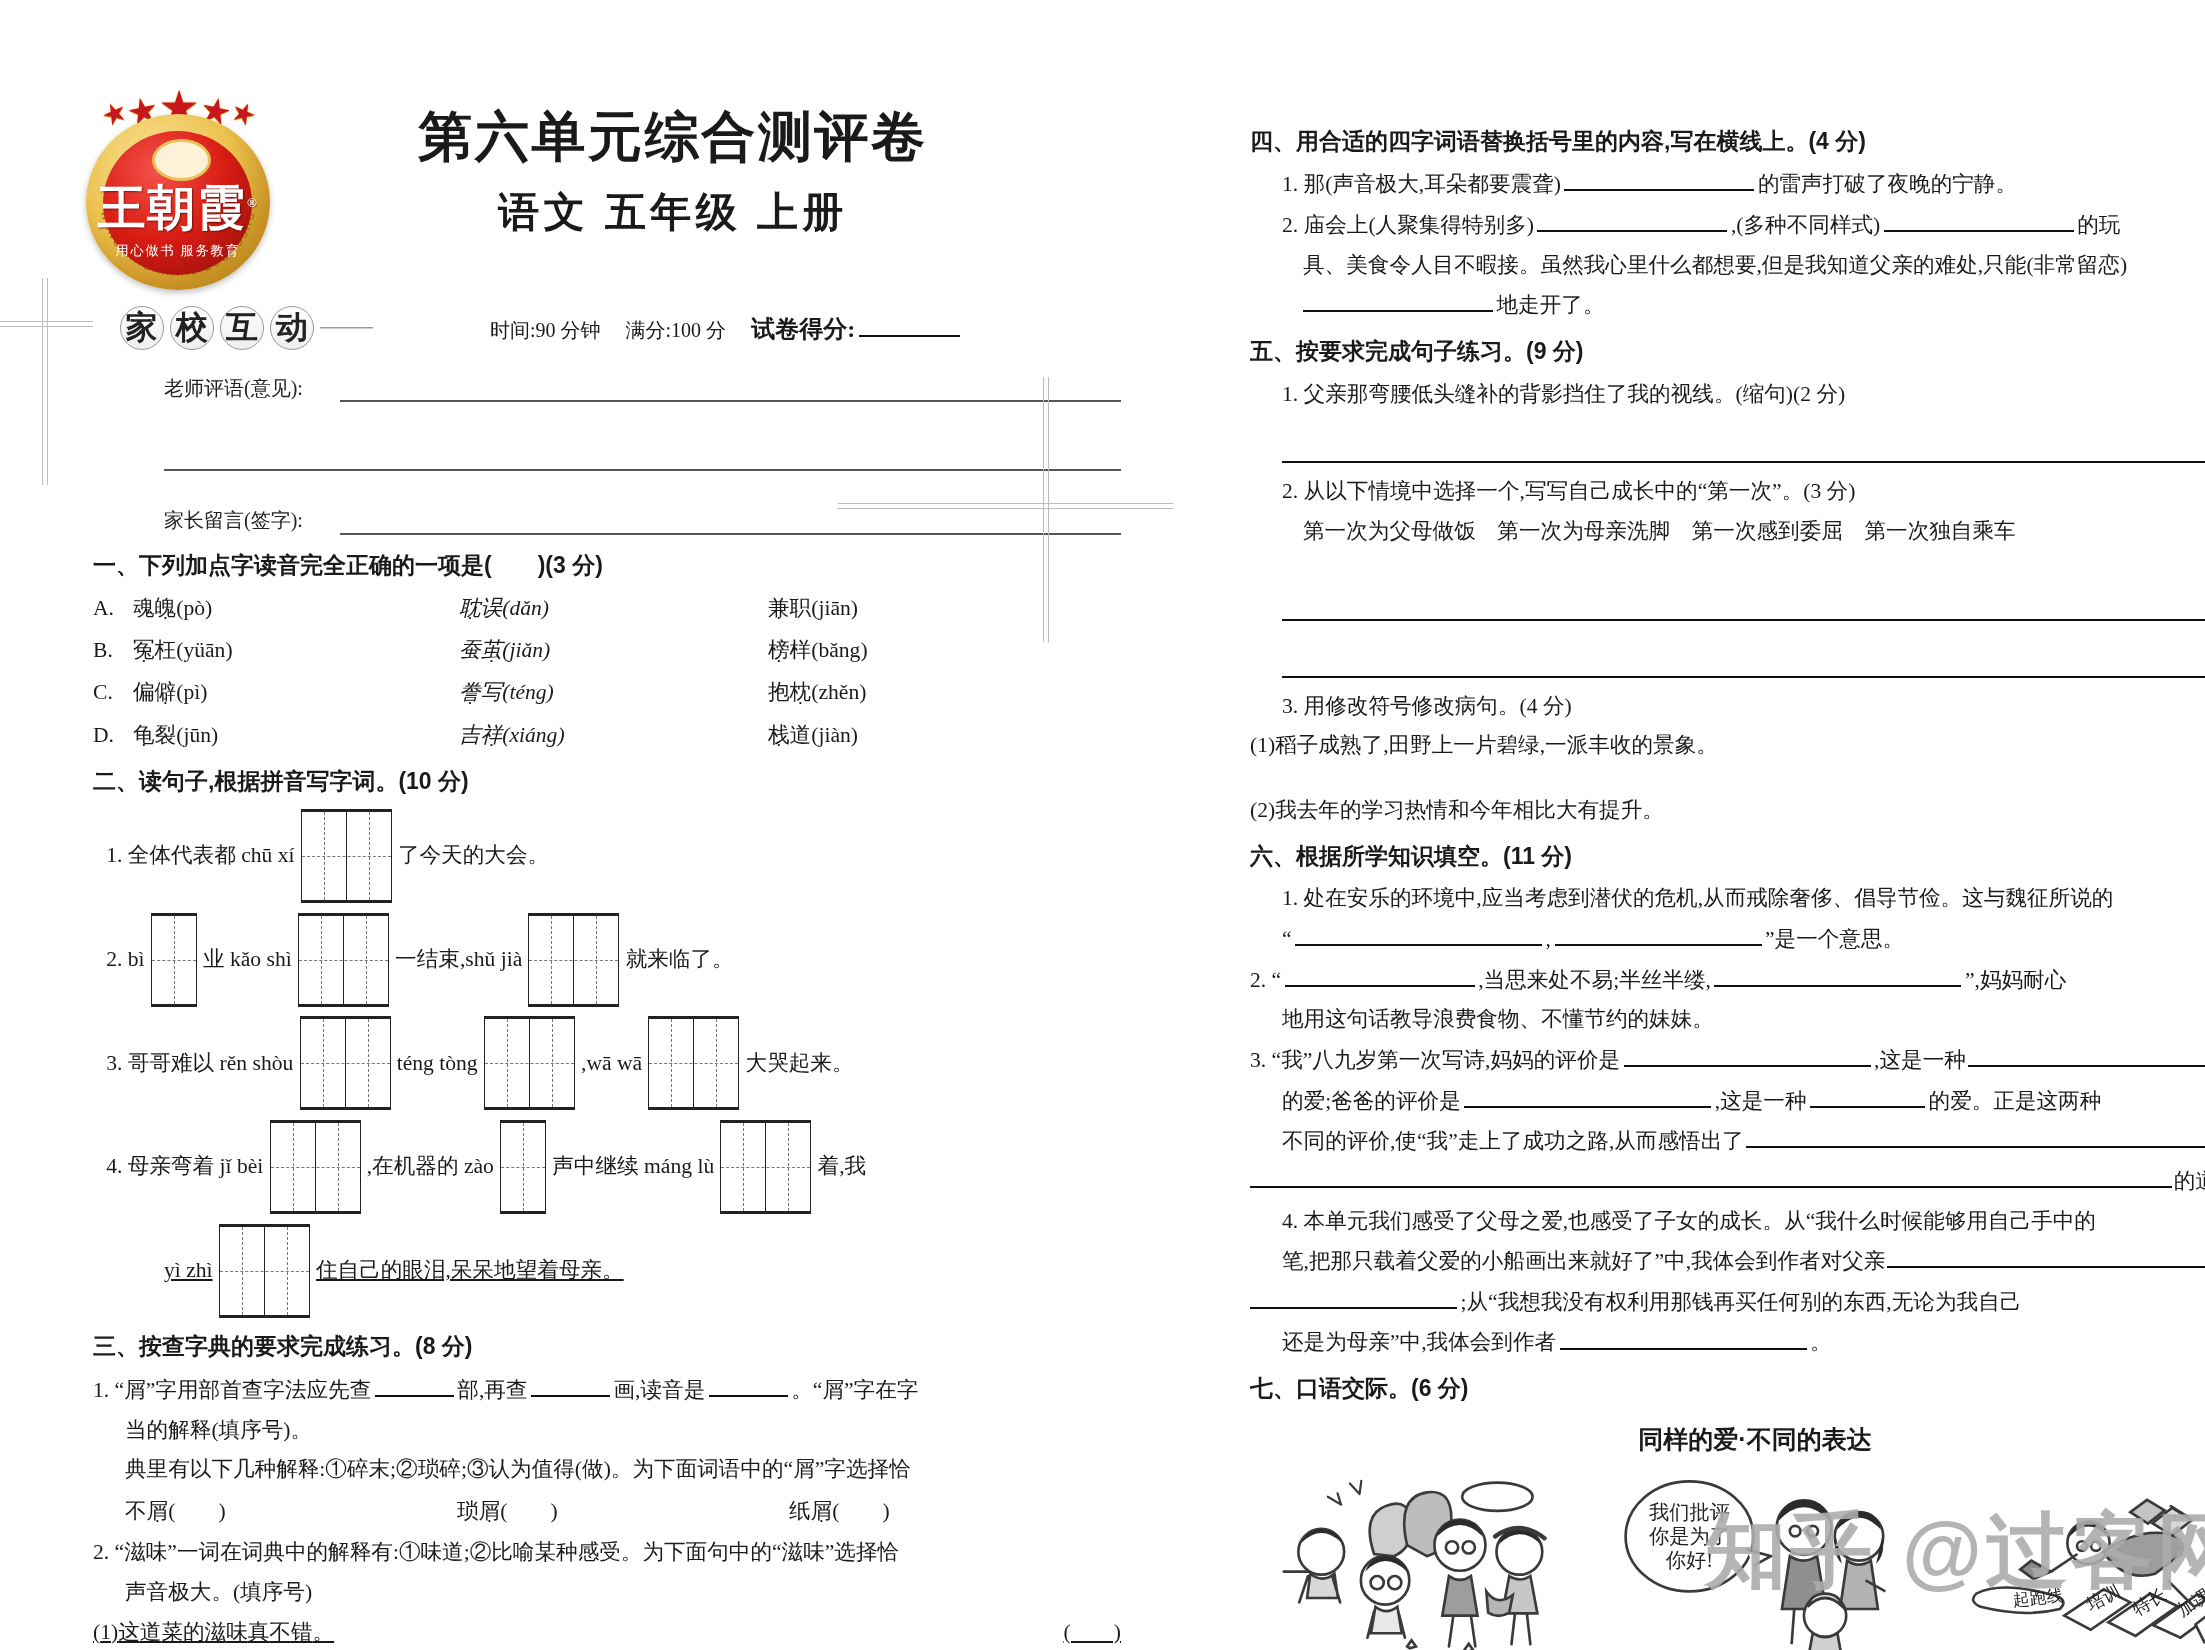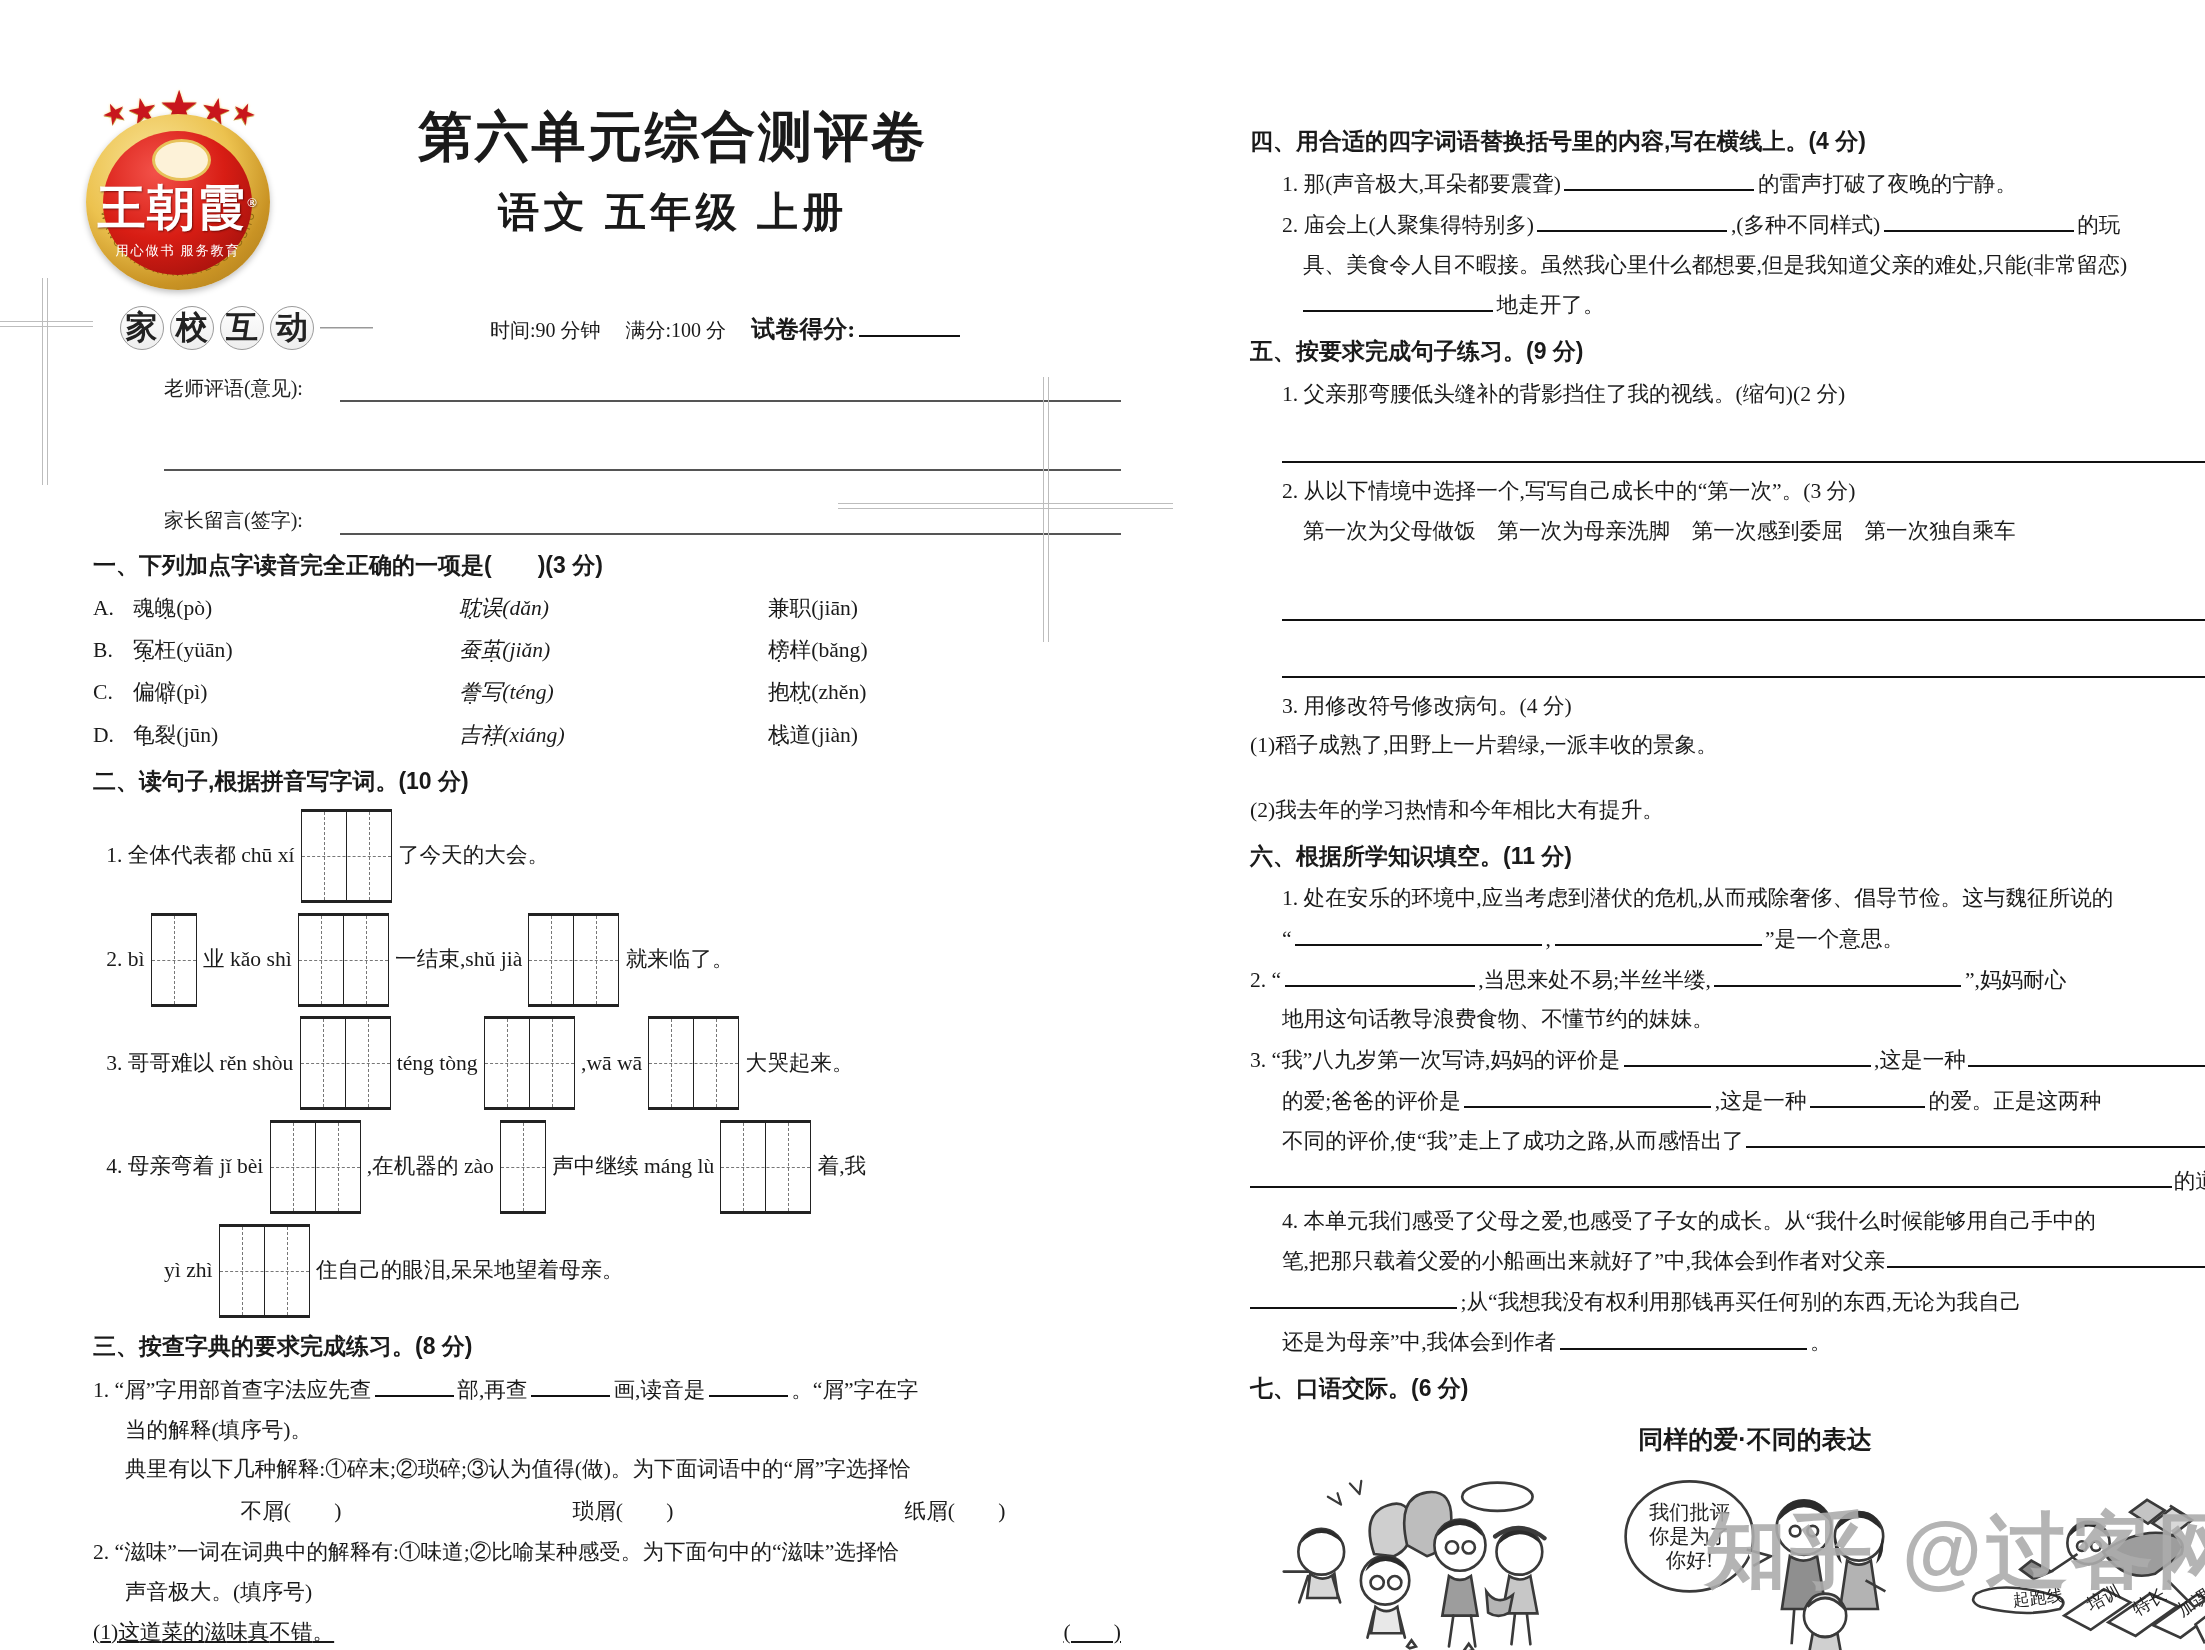--- a/index.html
+++ b/index.html
@@ -65,21 +65,21 @@
   
   .wrow{display:flex;align-items:center;margin:9.7px 0;flex-wrap:nowrap;}
   .wrow .t{white-space:nowrap;}
   .wgrid{display:inline-flex;position:relative;border:1.8px solid #222;border-top-width:3.5px;
       border-bottom-width:3.5px;height:88px;margin:0 6.2px;background:#fff;flex:none;}
   .wgrid::after{content:"";position:absolute;left:0;right:0;top:50%;border-top:1.3px dashed #777;}
   .wcell{width:44px;position:relative;border-right:1.3px solid #222;}
   .wcell:last-child{border-right:none;}
   .wcell::before{content:"";position:absolute;top:0;bottom:0;left:50%;border-left:1.3px dashed #777;}
   
-  .wordrow{display:flex;margin:8px 0;text-align:center;}
+  .wordrow{display:flex;margin:8px 0;}
   .wordrow span{width:335px;}
   .prow{display:flex;text-decoration:underline;}
   .prow .sent{flex:1;}
   
   .topic{text-align:center;font-weight:900;font-size:25px;margin:13.2px 0 10.6px 0;
       font-family:"Liberation Sans",sans-serif;}
   .figs{display:flex;justify-content:space-between;align-items:flex-end;}
   .fig{width:322px;text-align:center;}
   .fig svg{display:block;margin:0 auto;}
   
@@ -219,21 +219,21 @@
       <span class="wgrid">
           <span class="wcell"></span>
         </span>
       <span class="t">声中继续 máng lù</span>
       <span class="wgrid">
           <span class="wcell"></span>
           <span class="wcell"></span>
         </span>
       <span class="t">着,我</span>
     </div>
-    <div class="wrow" style="padding-left:71px;">
+    <div class="wrow" style="padding-left:71px;text-decoration:underline;">
       <span class="t">yì zhì</span>
       <span class="wgrid">
           <span class="wcell"></span>
           <span class="wcell"></span>
         </span>
       <span class="t">住自己的眼泪,呆呆地望着母亲。</span>
     </div>
 
     <div class="h">三、按查字典的要求完成练习。(8 分)</div>
     <div class="ln">

